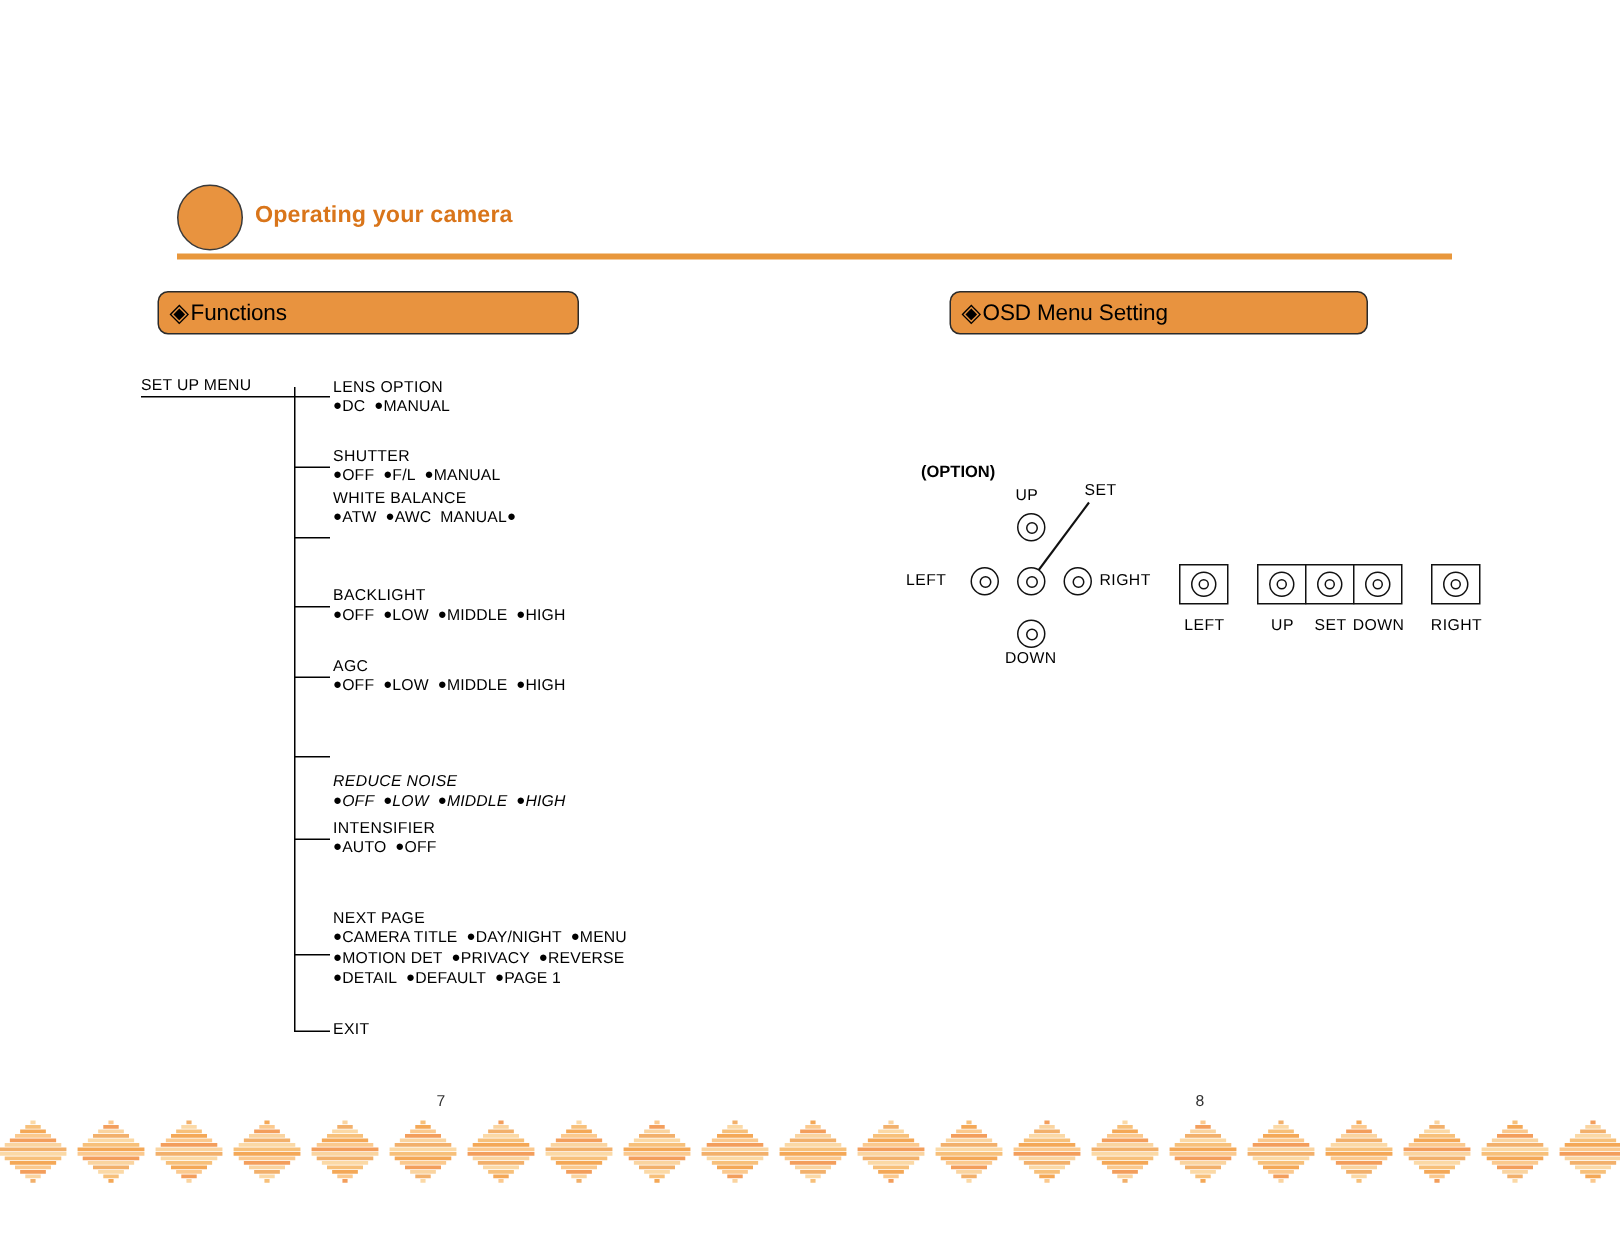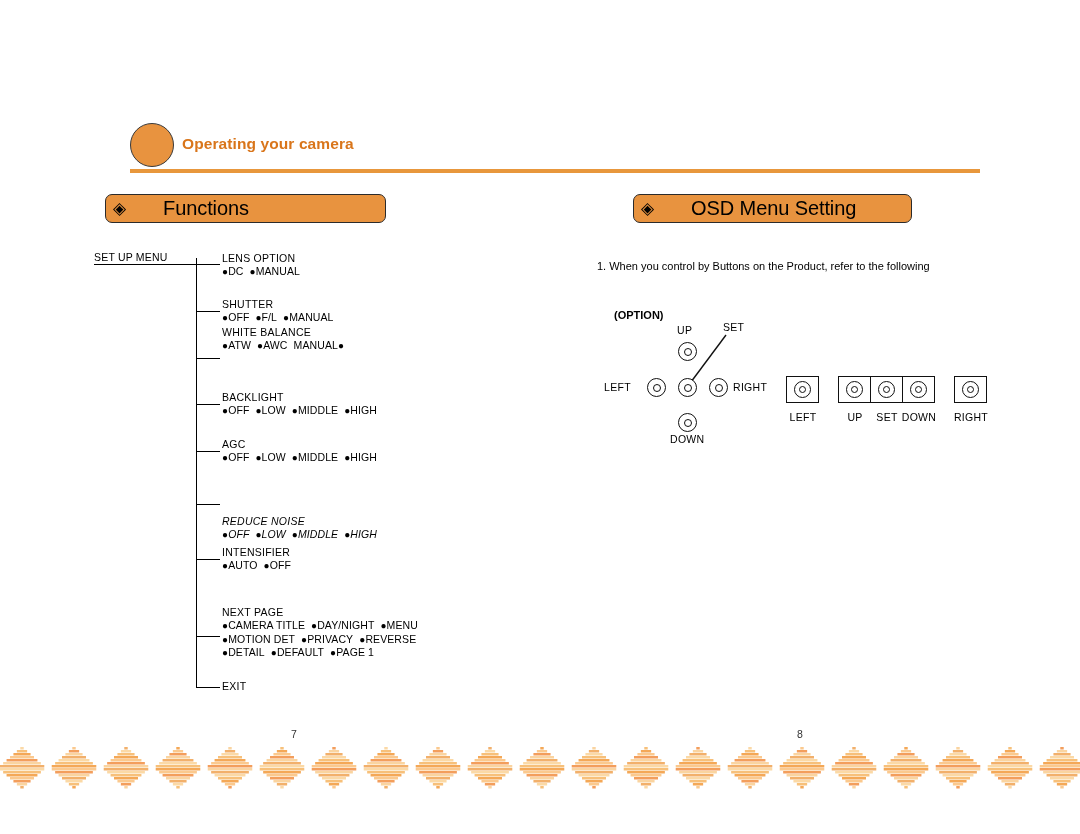--- a/index.html
+++ b/index.html
@@ -12,21 +12,21 @@
     background: #ffffff;
     font-family: "Liberation Sans", sans-serif;
     position: relative;
     overflow: hidden;
     color: #000;
   }
 
   
   #page-header {
     position: absolute;
-    left: 130px;
+    left: 118px;
     top: 123px;
     width: 850px;
     height: 55px;
   }
   #header-circle {
     position: absolute;
     left: 0px;
     top: 0px;
     width: 44px;
     height: 44px;
@@ -67,25 +67,24 @@
     padding-left: 7px;
   }
   .section-bar .diamond-glyph {
     font-size: 17px;
     line-height: 1;
     color: #000;
     margin-right: 1px;
     margin-top: -1px;
   }
   .section-bar .section-label {
-    font-size: 20px;
+    font-size: 15px;
     color: #000;
     white-space: nowrap;
     letter-spacing: -0.1px;
-    margin-left: 36px;
   }
   #bar-functions {
     left: 105px;
     top: 194px;
     width: 281px;
   }
   #bar-osd {
     left: 633px;
     top: 194px;
     width: 279px;
@@ -391,21 +390,20 @@
         <div class="node-options"><span class="opt"><span class="bullet">●</span><span>MOTION DET</span></span><span class="opt"><span class="bullet">●</span><span>PRIVACY</span></span><span class="opt"><span class="bullet">●</span><span>REVERSE</span></span></div>
         <div class="node-options"><span class="opt"><span class="bullet">●</span><span>DETAIL</span></span><span class="opt"><span class="bullet">●</span><span>DEFAULT</span></span><span class="opt"><span class="bullet">●</span><span>PAGE 1</span></span></div>
       </div>
       <div class="tree-node" style="top: 680px;">
         <div class="node-title">EXIT</div>
       </div>
     </div>
 </div>
 
 <div id="osd-panel">
-  <div id="osd-instruction">1. When you control by Buttons on the Product, refer to the following</div>
   <div id="osd-option-label">(OPTION)</div>
 
   <div id="dpad">
     <svg id="set-leader" viewBox="0 0 190 130">
       <line x1="88" y1="71" x2="126" y2="20" stroke="#111" stroke-width="1.4"></line>
     </svg>
     <div class="ring-btn" id="dpad-up"></div>
     <div class="ring-btn" id="dpad-left"></div>
     <div class="ring-btn" id="dpad-set"></div>
     <div class="ring-btn" id="dpad-right"></div>

